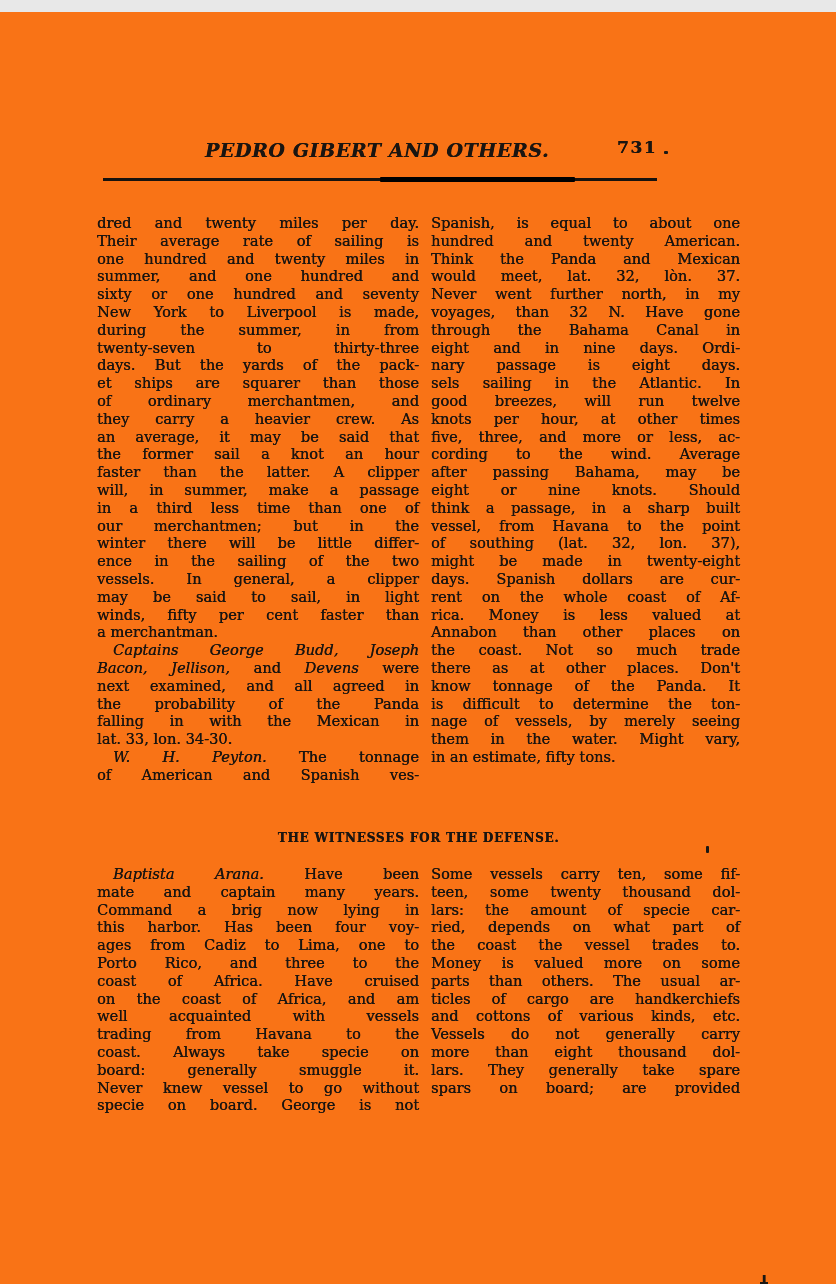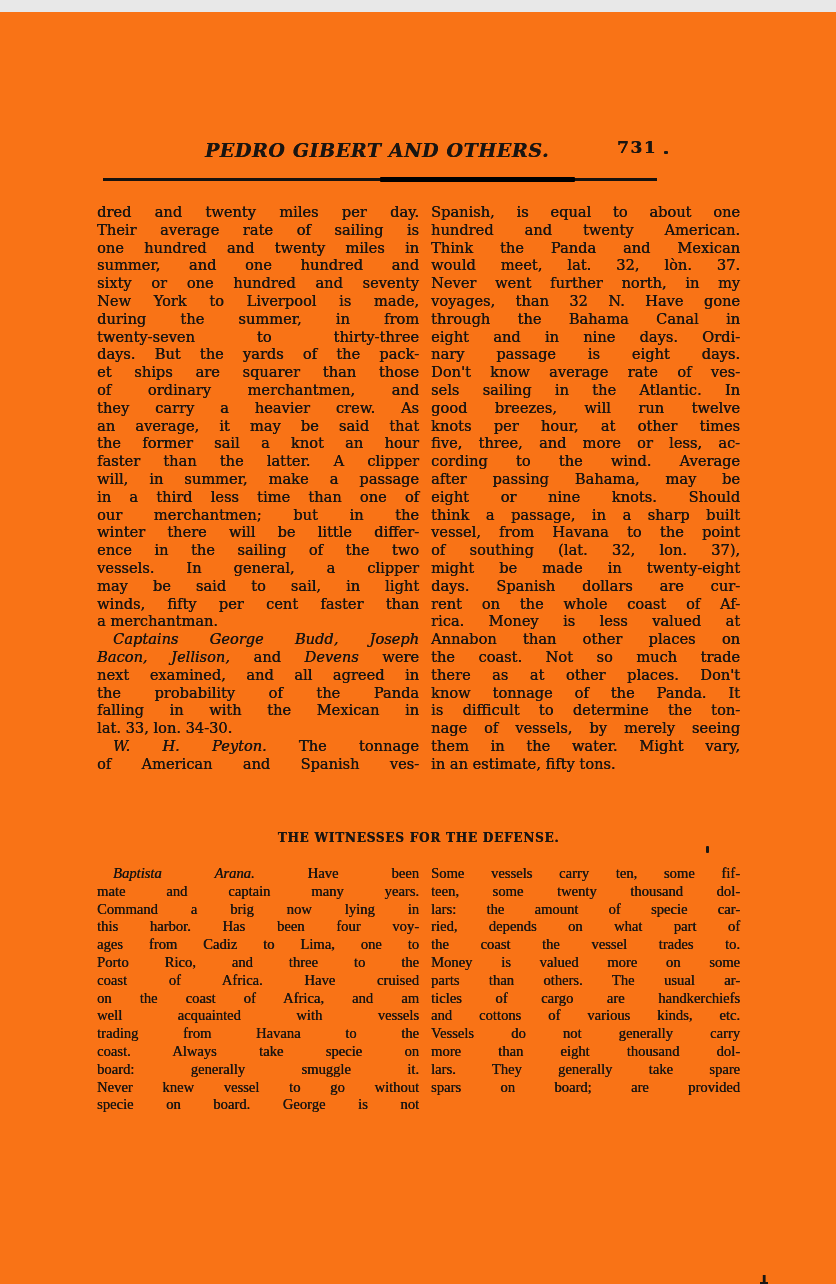--- a/index.html
+++ b/index.html
@@ -29,22 +29,22 @@
     position:absolute; left:103px; top:166px;
     width:554px; height:3px; background:#17120e;
   }
   .rule-dark {
     position:absolute; left:380px; top:165px;
     width:195px; height:5px; background:#000; border-radius:1px;
   }
   .columns {
     position:absolute; left:97px; display:flex;
   }
-  #section1-columns { top:191px; width:643px; }
-  #section2-columns { top:853px; width:643px;font-family:Liberation Serif, serif; }
+  #section1-columns { top:202px; width:643px; }
+  #section2-columns { top:853px; width:643px; }
   .col {
     font-size:14.6px; line-height:17.8px;
     text-shadow:0.32px 0 0 currentColor;
   }
   .col-left  { width:322px; margin-right:12px; }
   .col-right { width:309px; }
   .line { text-align:justify; text-align-last:justify; }
   .line.flush { text-align-last:left; }
   .line.indent { text-indent:16px; }
   .it { font-style:italic; }
@@ -111,21 +111,20 @@
     <div class="col col-right">
         <div class="line"><span>Spanish, is equal to about one</span></div>
         <div class="line"><span>hundred and twenty American.</span></div>
         <div class="line"><span>Think the Panda and Mexican</span></div>
         <div class="line"><span>would meet, lat. 32, lòn. 37.</span></div>
         <div class="line"><span>Never went further north, in my</span></div>
         <div class="line"><span>voyages, than 32 N. Have gone</span></div>
         <div class="line"><span>through the Bahama Canal in</span></div>
         <div class="line"><span>eight and in nine days. Ordi-</span></div>
         <div class="line"><span>nary passage is eight days.</span></div>
-        <div class="line"><span>Don't know average rate of ves-</span></div>
         <div class="line"><span>sels sailing in the Atlantic. In</span></div>
         <div class="line"><span>good breezes, will run twelve</span></div>
         <div class="line"><span>knots per hour, at other times</span></div>
         <div class="line"><span>five, three, and more or less, ac-</span></div>
         <div class="line"><span>cording to the wind. Average</span></div>
         <div class="line"><span>after passing Bahama, may be</span></div>
         <div class="line"><span>eight or nine knots. Should</span></div>
         <div class="line"><span>think a passage, in a sharp built</span></div>
         <div class="line"><span>vessel, from Havana to the point</span></div>
         <div class="line"><span>of southing (lat. 32, lon. 37),</span></div>

